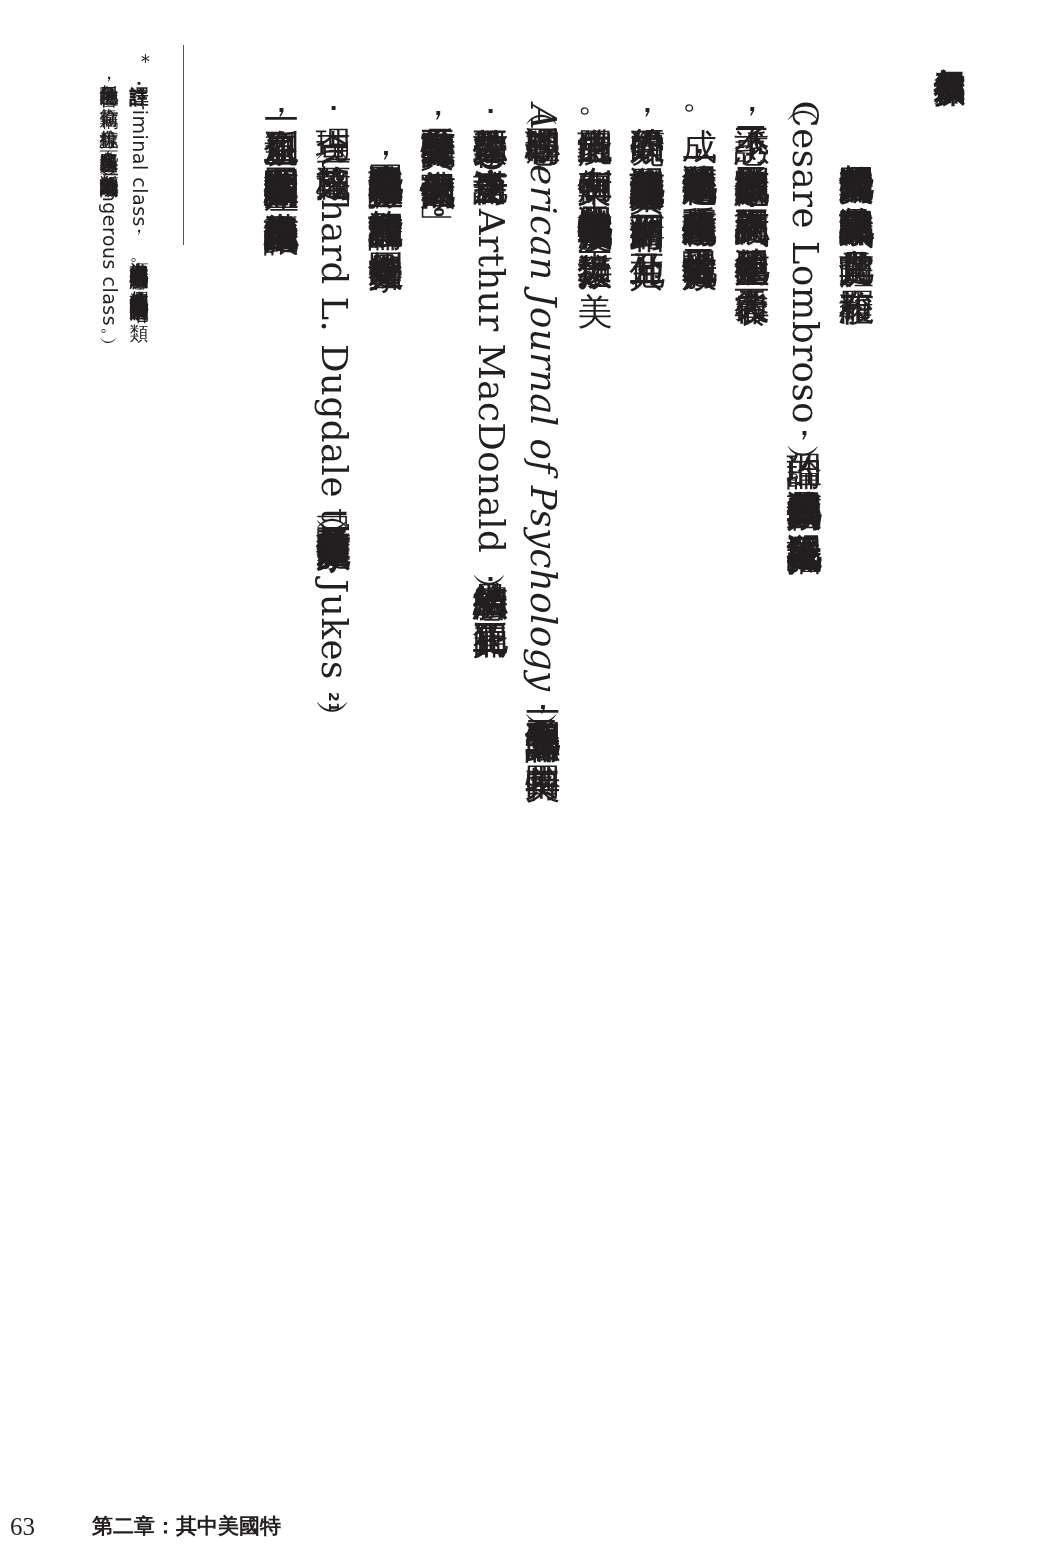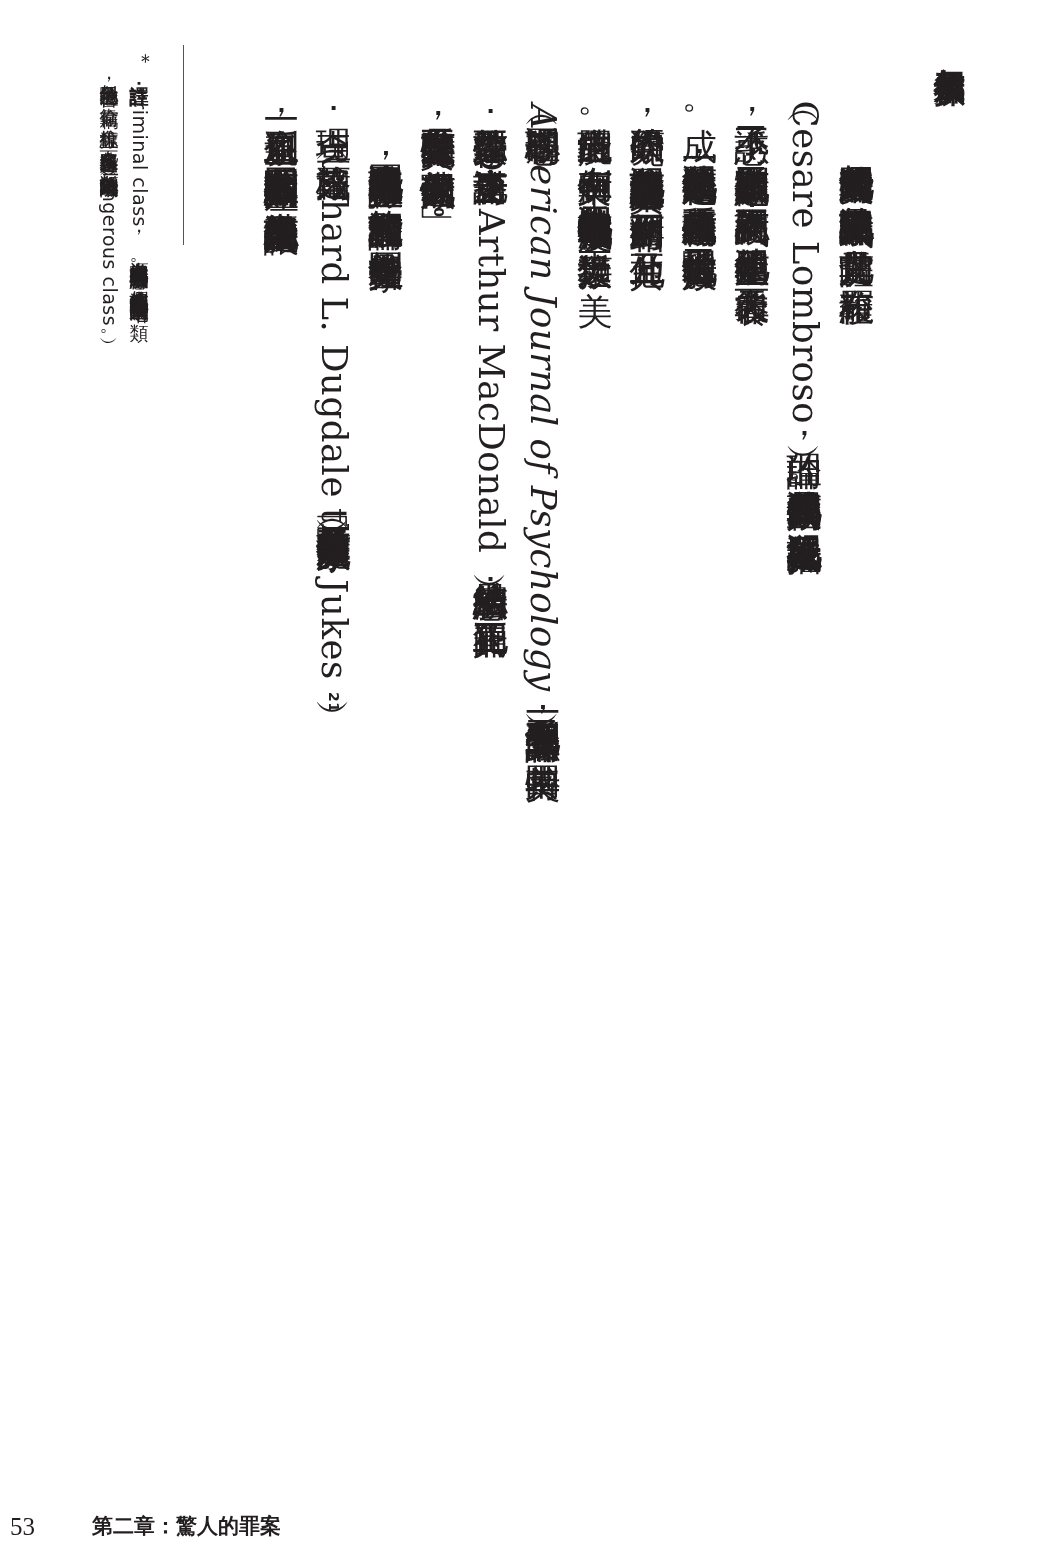--- a/index.html
+++ b/index.html
@@ -64,14 +64,14 @@
 
 <div class="footnote-rule"></div>
 
 <div class="vcol" style="right:880px; top:40px; font-size:20px; font-family:'DejaVu Sans',sans-serif;">＊</div>
 
 <div class="vcol fn-line" style="right:885px; top:70px;">
   <span style="font-weight:bold;">譯註：</span><span>criminal class，源自十九世紀維多利亞時代人的社會階級想像。他們認為有個骯髒低下的犯罪階級生存在大都市的陰暗地區，類</span>
 </div>
 <div class="vcol fn-line" style="right:915px; top:70px;">似危險的黑社會，靠偷竊、掠奪維生，而這些人多半是移民。類似的詞彙為危險階級（dangerous class）。</div>
 
-<div class="footer-page">53</div>
-<div class="footer-chapter">第二章：驚人的罪案</div>
+<div class="footer-page">63</div>
+<div class="footer-chapter">第二章：其中美國特</div>
 
 </body></html>

